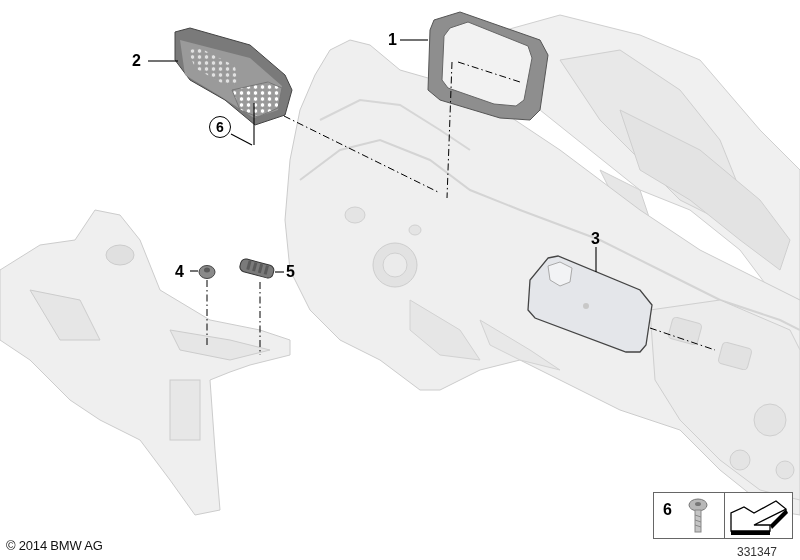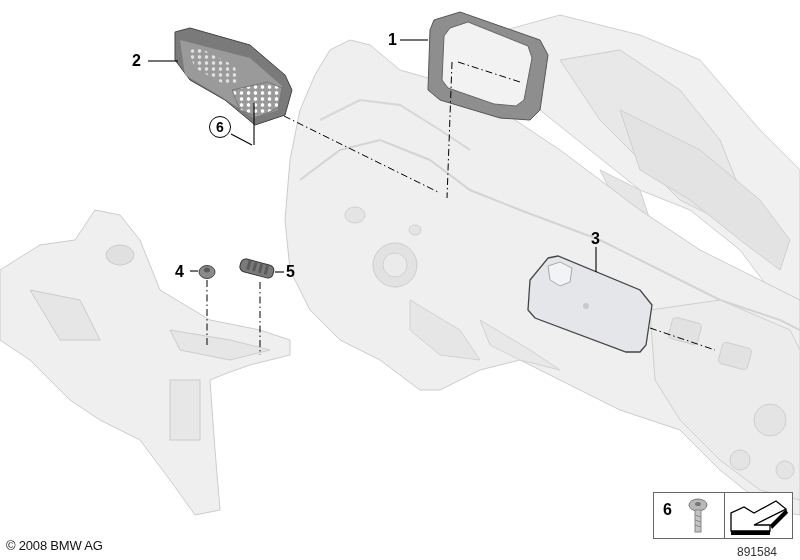--- a/index.html
+++ b/index.html
@@ -136,15 +136,15 @@
       <line x1="11" y1="27" x2="17" y2="29" stroke="#888"></line>
     </svg>
     <div class="legend-divider"></div>
     <svg style="position:absolute; left:74px; top:4px;" width="62" height="38" viewBox="0 0 62 38">
       <path d="M3,16 L3,34 L42,34 L42,28 L26,28 L58,12 L48,4 L26,16 L16,10 Z" fill="#fff" stroke="#000" stroke-width="1.3"></path>
       <path d="M3,34 L42,34 L42,38 L3,38 Z" fill="#000"></path>
       <path d="M42,28 L58,12 L60,16 L44,32 Z" fill="#000"></path>
     </svg>
   </div>
 
-  <div class="diagram-id">891584</div>
-  <div class="copyright">© 2008 BMW AG</div>
+  <div class="diagram-id">331347</div>
+  <div class="copyright">© 2014 BMW AG</div>
 </div>
 
 </body></html>

